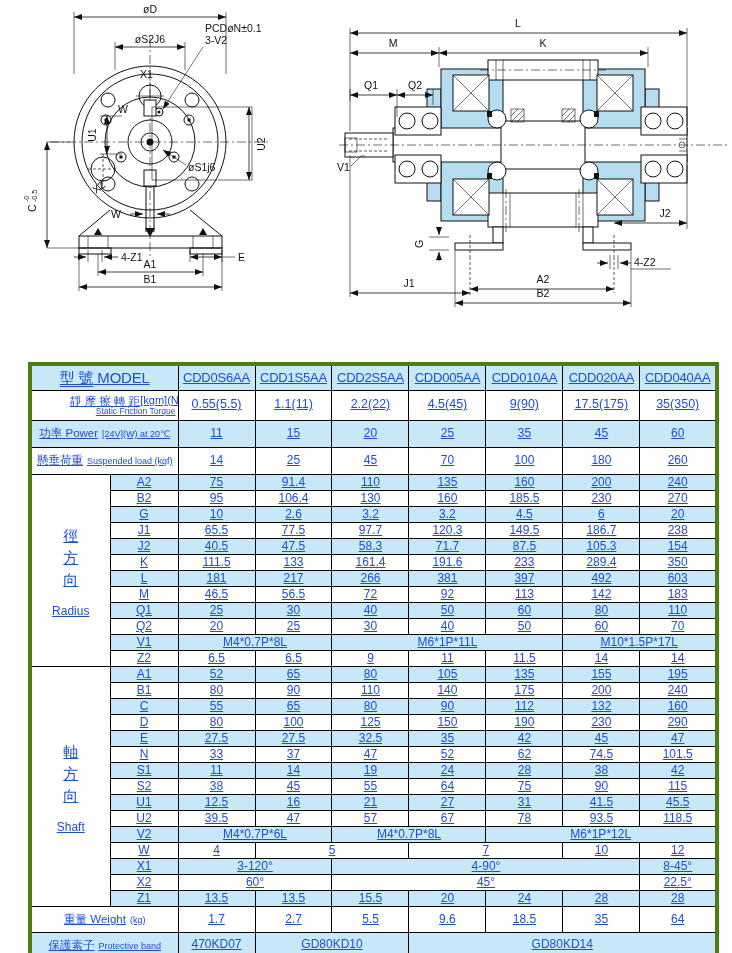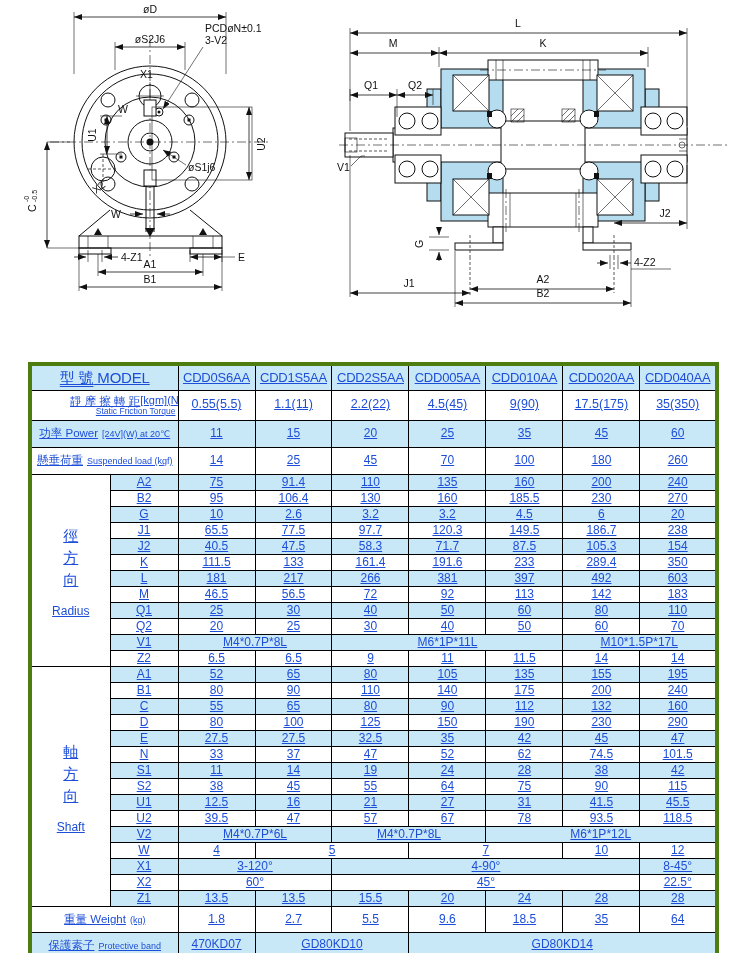--- a/index.html
+++ b/index.html
@@ -713,21 +713,21 @@
           <td class="val">13.5</td>
           <td class="val">13.5</td>
           <td class="val">15.5</td>
           <td class="val">20</td>
           <td class="val">24</td>
           <td class="val">28</td>
           <td class="val">28</td>
         </tr>
         <tr class="bg-white k-spec" style="height: 26px; margin-top: 7px;">
           <td class="lbl" colspan="2"><span>重量 Weight</span><span class="sm">(kg)</span></td>
-          <td class="val">1.8</td>
+          <td class="val">1.7</td>
           <td class="val">2.7</td>
           <td class="val">5.5</td>
           <td class="val">9.6</td>
           <td class="val">18.5</td>
           <td class="val">35</td>
           <td class="val">64</td>
         </tr>
         <tr class="bg-blue k-spec" style="height: 27px;">
           <td class="lbl" colspan="2"><span>保護素子</span><span class="sm">Protective band</span></td>
           <td class="val">470KD07</td>

